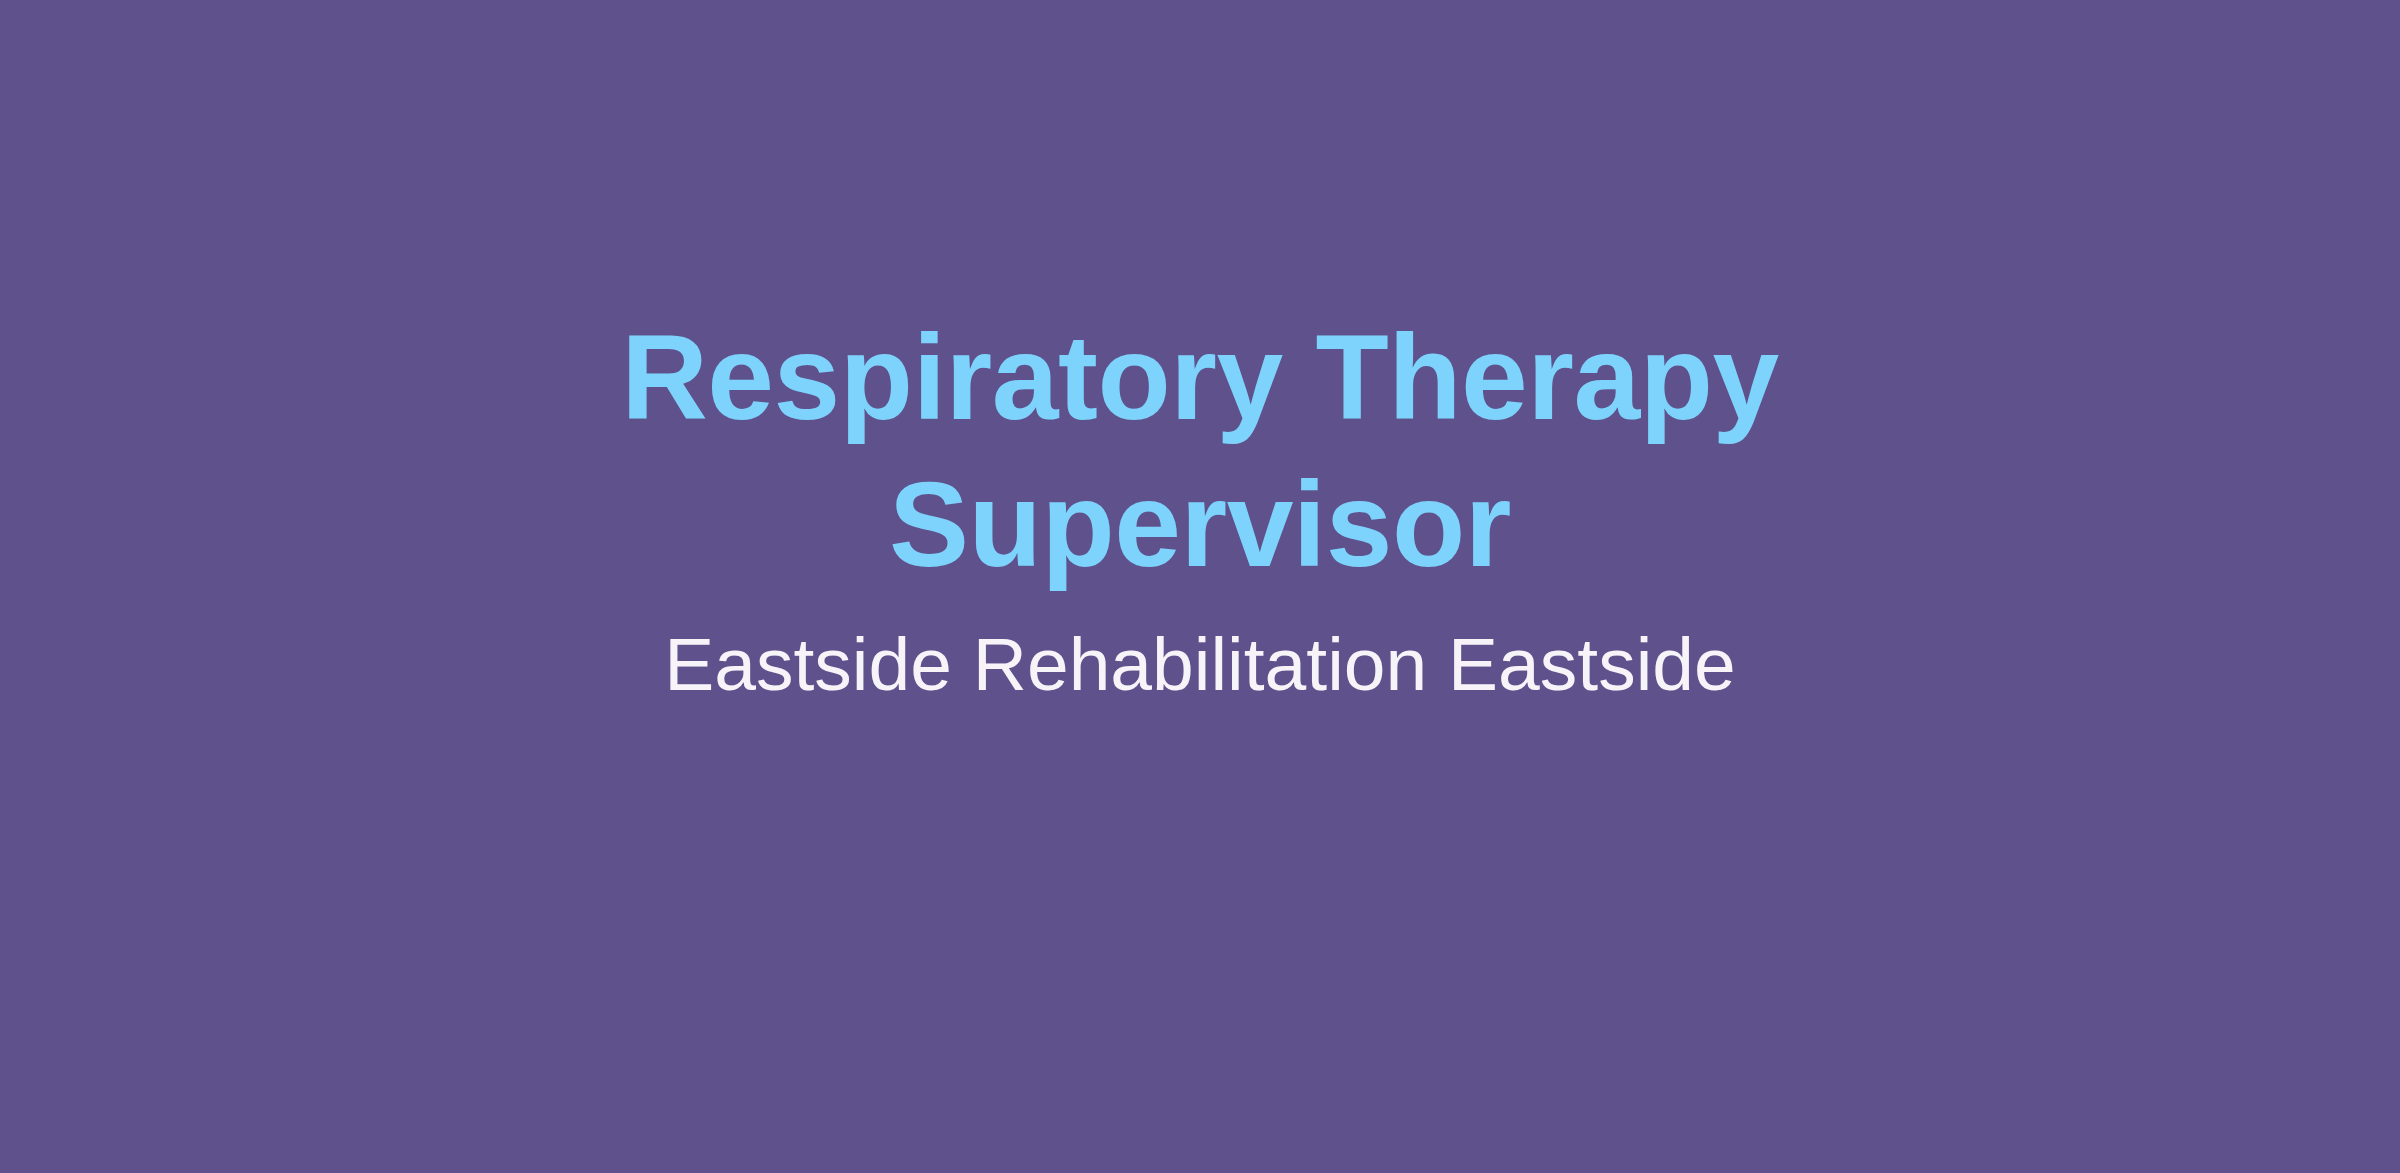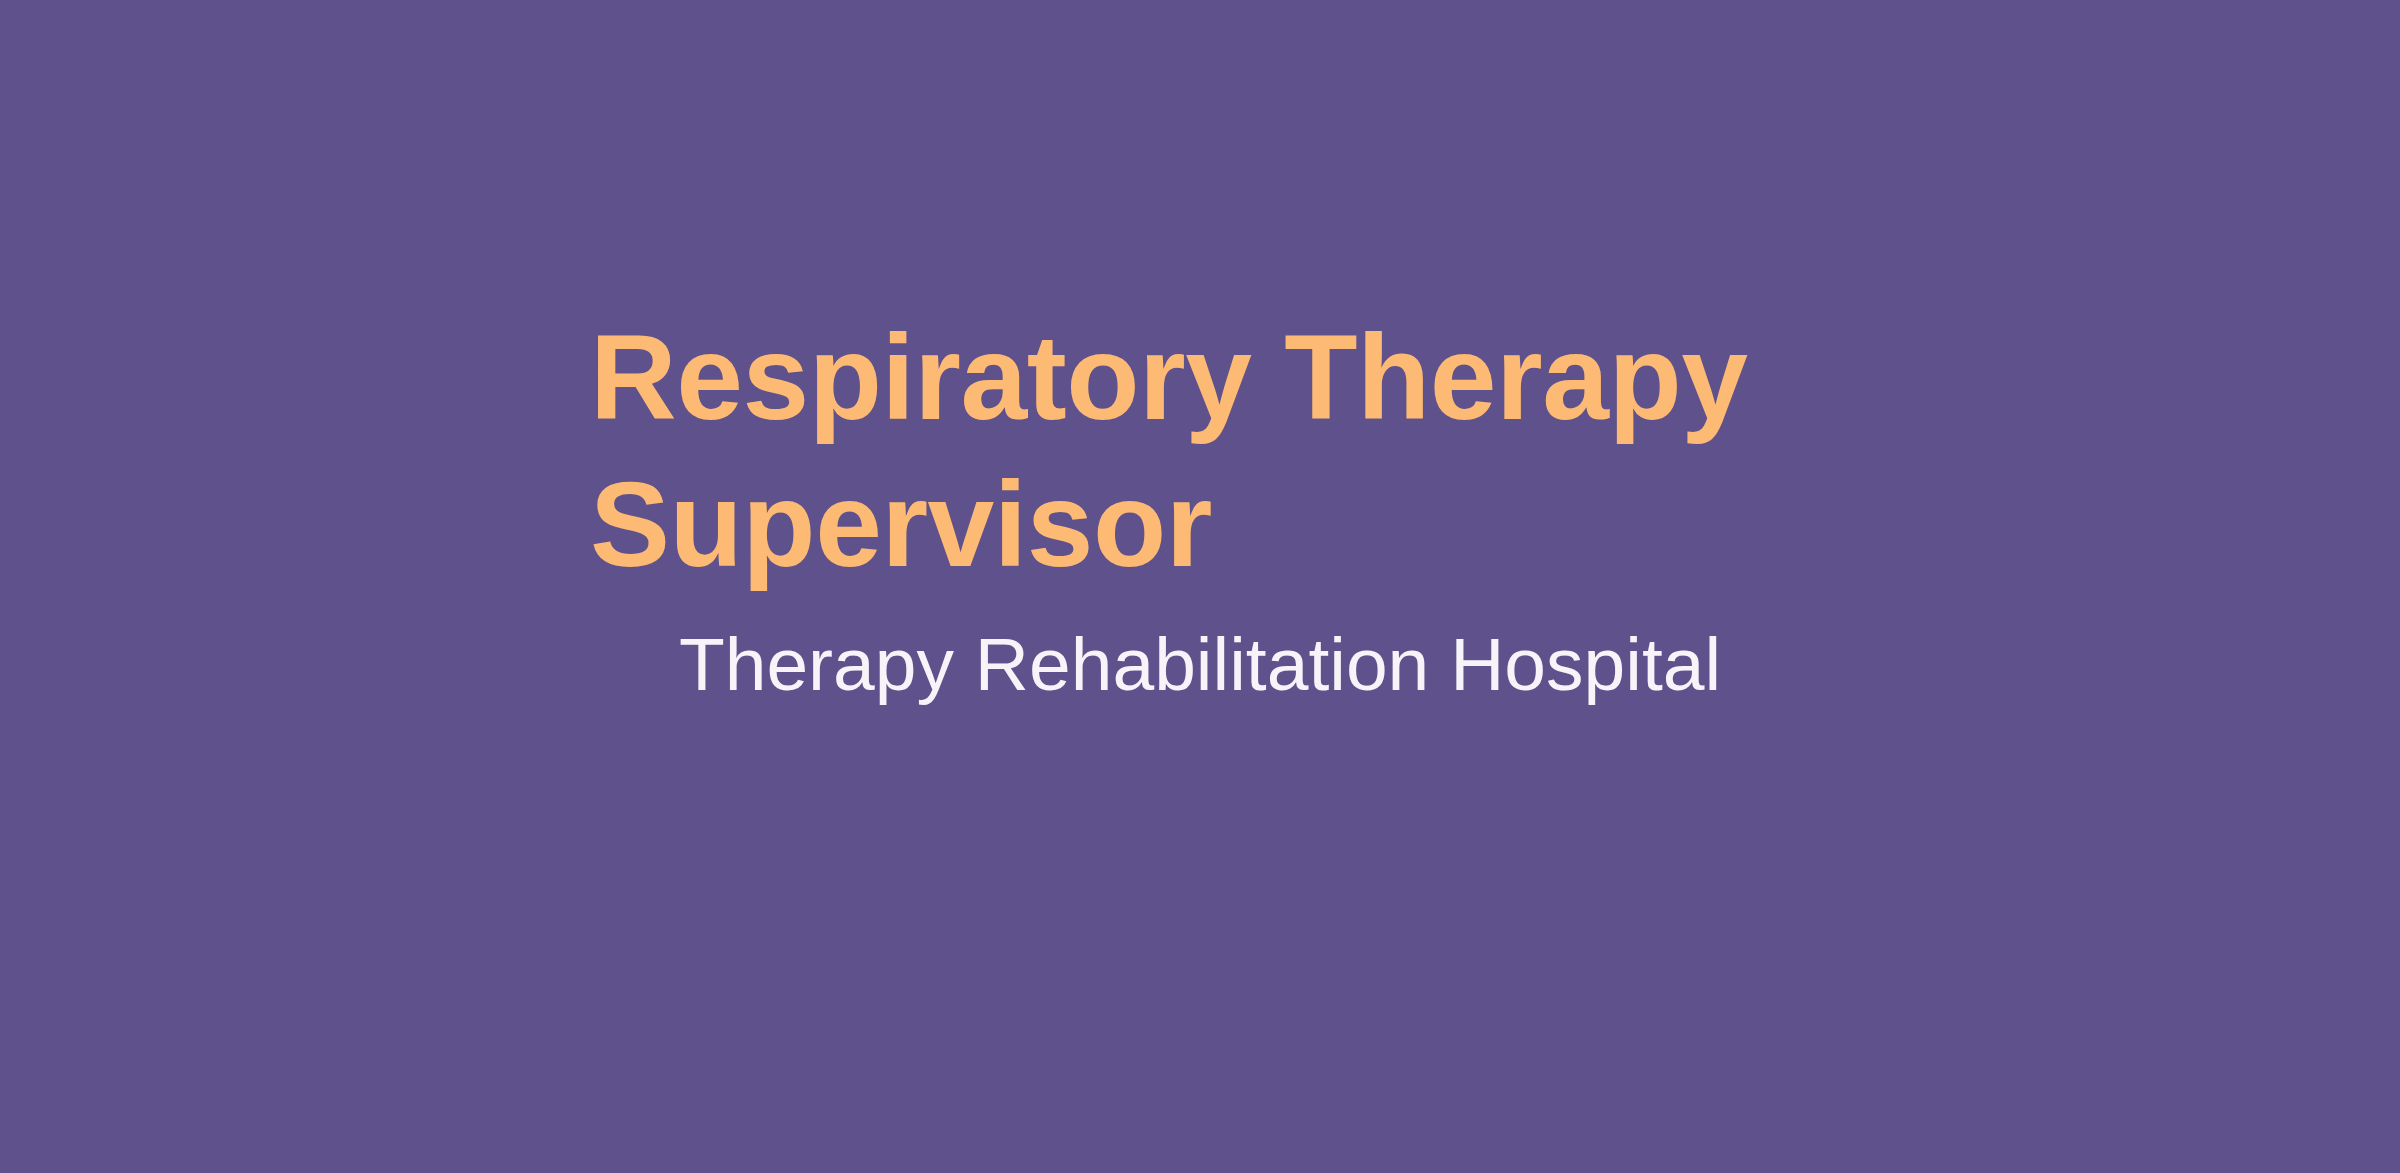--- a/index.html
+++ b/index.html
@@ -37,22 +37,22 @@
     width: 1220px;
     text-align: center;
   }
 
   .job-title {
     margin: 0;
     font-size: 120px;
     font-weight: 700;
     line-height: 1.22;
     letter-spacing: -0.5px;
-    color: #fdba74;
-    text-align: left;
+    color: #7dd3fc;
+    text-align: center;
     word-wrap: break-word;
   }
 
   .org-name {
     margin: 0;
     margin-top: 22px;
     font-size: 75px;
     font-weight: 400;
     line-height: 1.2;
     letter-spacing: 0px;
@@ -60,15 +60,15 @@
     text-align: center;
     white-space: nowrap;
   }
 </style>
 </head>
 <body>
 
 <div class="card">
   <div class="card-inner">
     <h1 class="job-title">Respiratory Therapy Supervisor</h1>
-    <h2 class="org-name">Therapy Rehabilitation Hospital</h2>
+    <h2 class="org-name">Eastside Rehabilitation Eastside</h2>
   </div>
 </div>
 
 </body></html>

